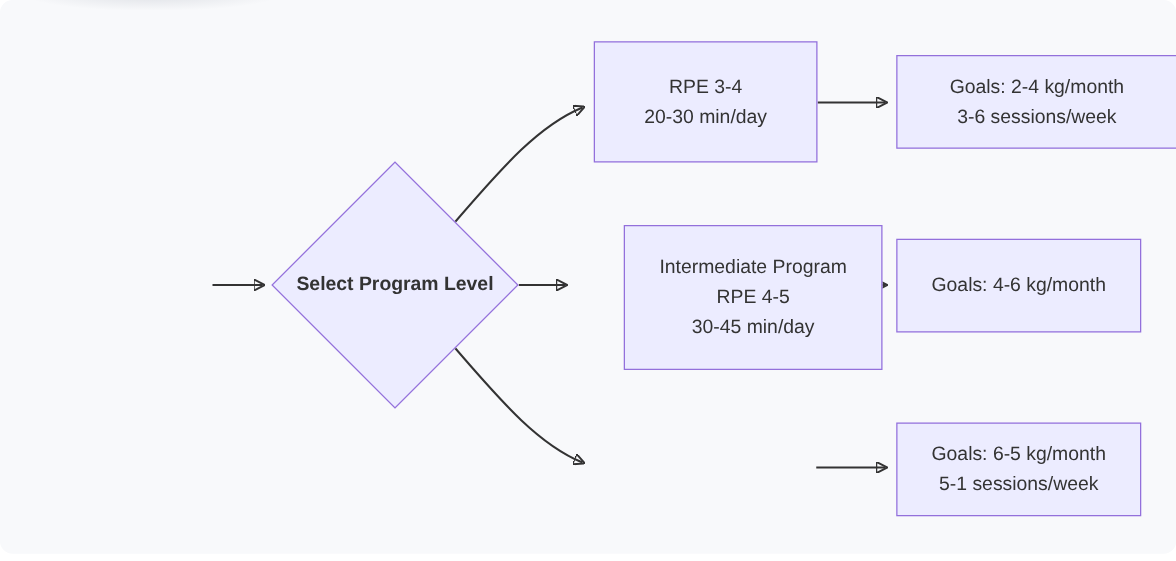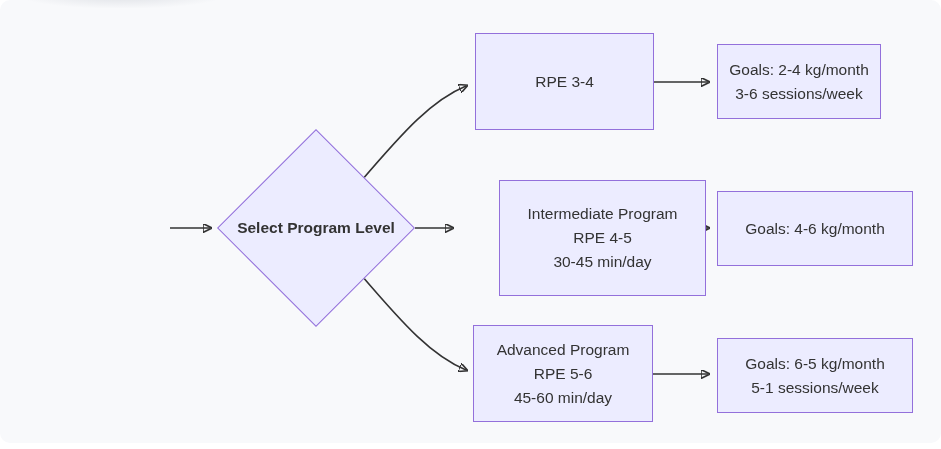--- a/index.html
+++ b/index.html
@@ -19,21 +19,21 @@
   .crop-shadow{position:absolute;left:22px;top:-6px;width:200px;height:14px;
     border-radius:8px;background:radial-gradient(ellipse at 50% 0%,rgba(90,100,120,0.18),rgba(90,100,120,0.0) 75%);
     pointer-events:none;}
   .edges{position:absolute;left:0;top:0;width:941px;height:449px;pointer-events:none;}
   .edges path{stroke:var(--edge);stroke-width:1.6;fill:none;}
   .node{position:absolute;background:var(--node-fill);border:1px solid var(--node-border);
     color:var(--text);display:flex;flex-direction:column;align-items:center;justify-content:center;
     text-align:center;font-size:15.5px;line-height:24px;white-space:nowrap;}
   .node-user{left:32px;top:205px;width:138px;height:47px;}
   .node-beginner{left:475px;top:33px;width:179px;height:97px;}
-  .node-goals-beginner{left:717px;top:44px;width:164px;height:75px;}
+  .node-goals-beginner{left:717px;top:44px;width:225px;height:75px;}
   .node-intermediate{left:461px;top:180px;width:207px;height:116px;margin-left:38px;}
   .node-goals-intermediate{left:717px;top:191px;width:196px;height:75px;gap:37px;}
   .node-advanced{left:473px;top:325px;width:180px;height:97px;}
   .node-goals-advanced{left:717px;top:338px;width:196px;height:75px;}
   .diamond-wrap{position:absolute;left:246px;top:158px;width:140px;height:140px;font-weight:bold;}
   .diamond-shape{position:absolute;left:0;top:0;width:140px;height:140px;
     background:var(--node-fill);border:1px solid var(--node-border);
     transform:rotate(45deg);}
   .diamond-label{position:absolute;left:-60px;top:0;width:260px;height:140px;
     display:flex;align-items:center;justify-content:center;color:var(--text);
@@ -62,40 +62,36 @@
   </svg>
 
 
   <div class="diamond-wrap">
     <div class="diamond-shape"></div>
     <div class="diamond-label">Select Program Level</div>
   </div>
 
   <div class="node node-beginner">
     <span>RPE 3-4</span>
+    <span>20-30 min/day</span>
   </div>
 
   <div class="node node-goals-beginner">
     <span>Goals: 2-4 kg/month</span>
     <span>3-6 sessions/week</span>
   </div>
 
   <div class="node node-intermediate">
     <span>Intermediate Program</span>
     <span>RPE 4-5</span>
     <span>30-45 min/day</span>
   </div>
 
   <div class="node node-goals-intermediate">
     <span>Goals: 4-6 kg/month</span>
   </div>
 
-  <div class="node node-advanced">
-    <span>Advanced Program</span>
-    <span>RPE 5-6</span>
-    <span>45-60 min/day</span>
-  </div>
 
   <div class="node node-goals-advanced">
     <span>Goals: 6-5 kg/month</span>
     <span>5-1 sessions/week</span>
   </div>
 </div>
 
 </body></html>

